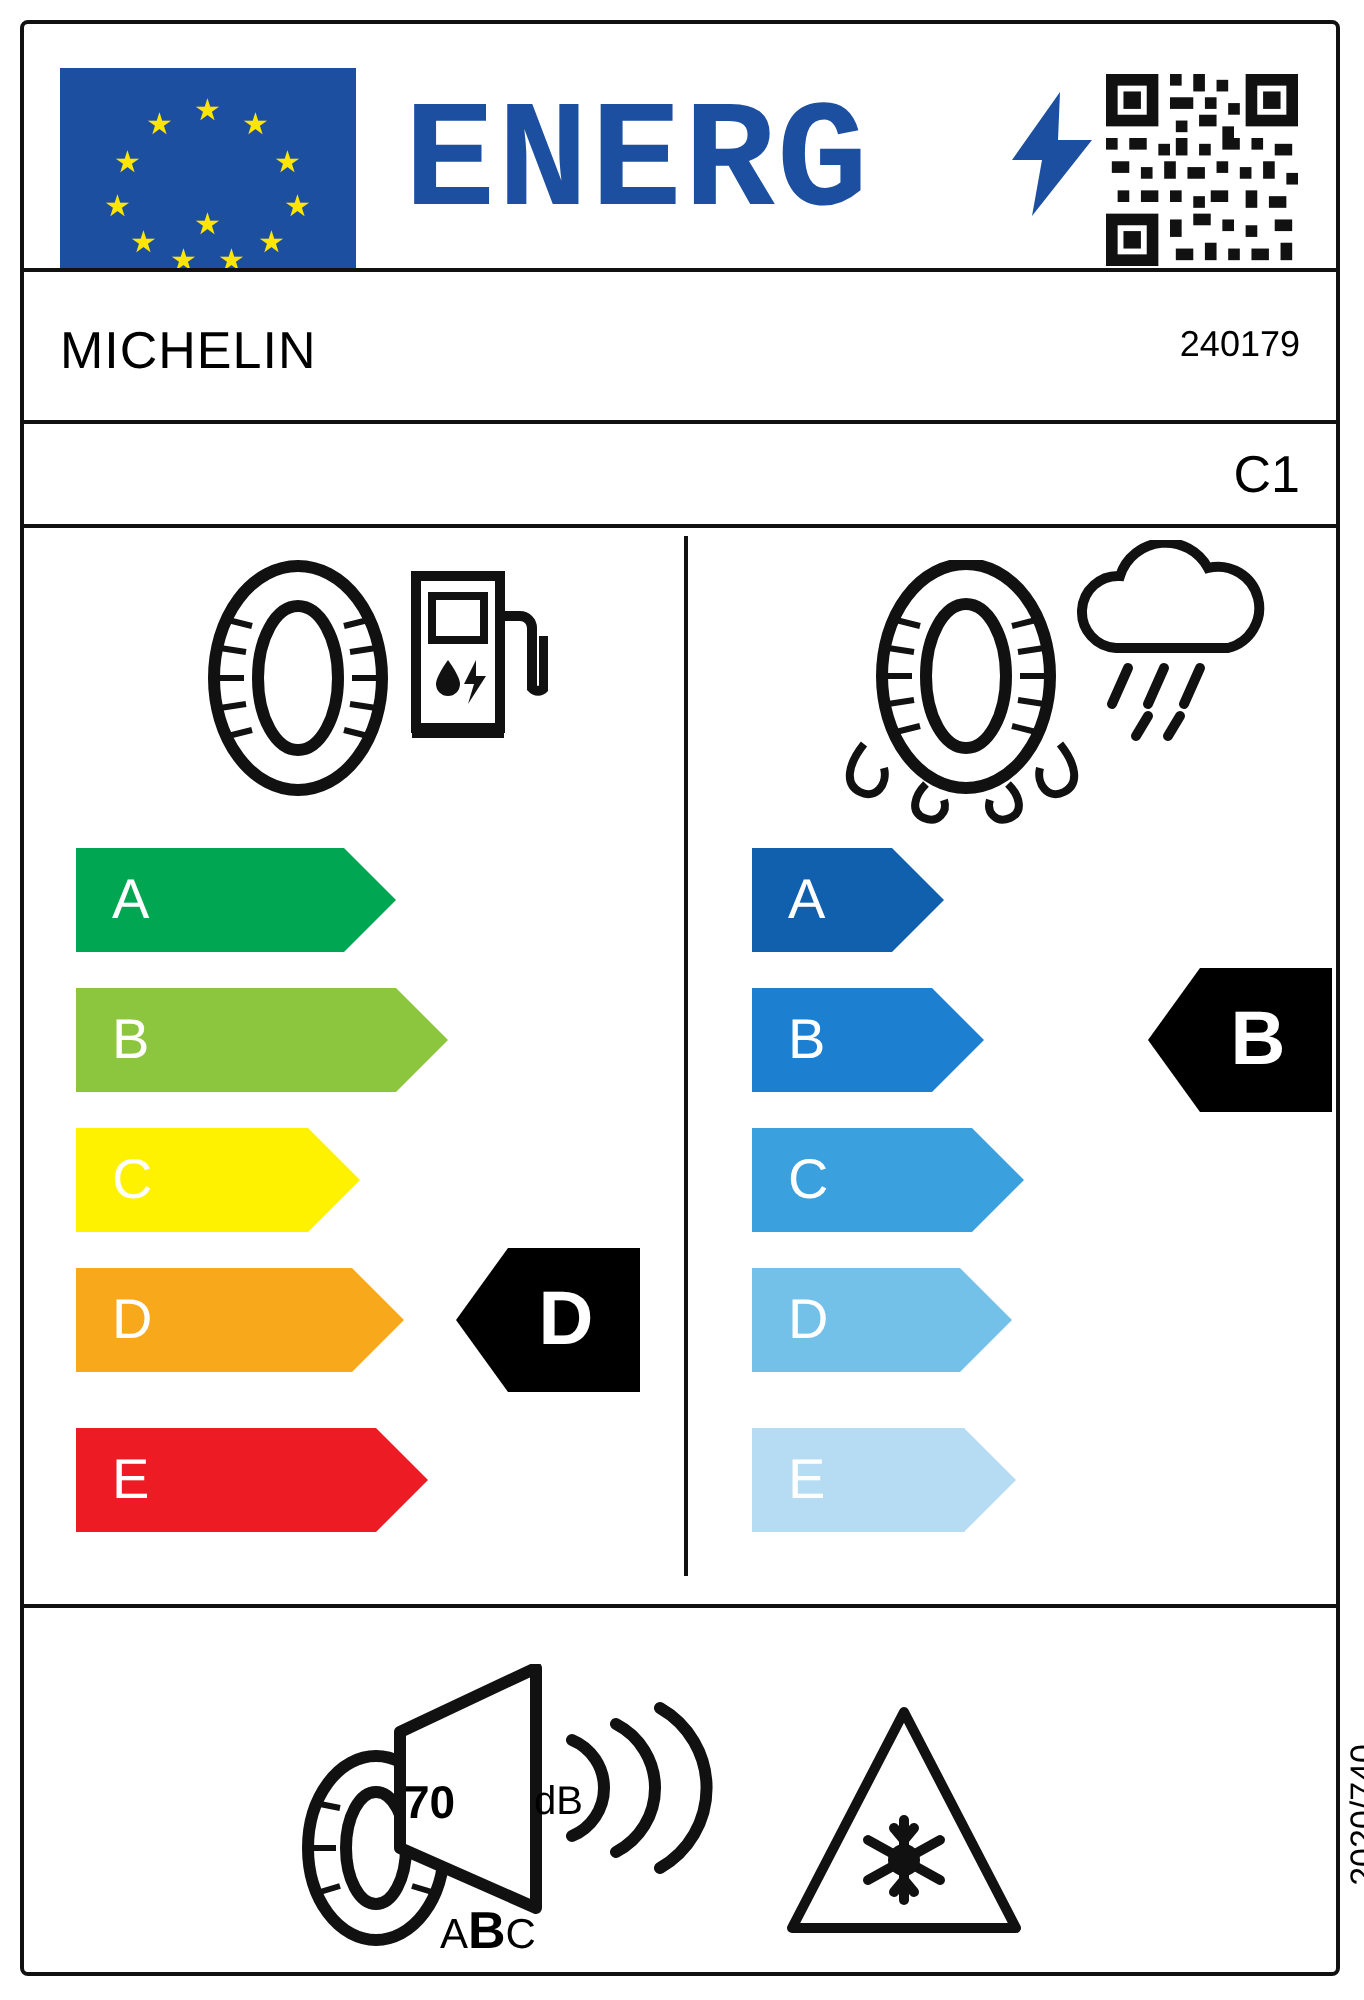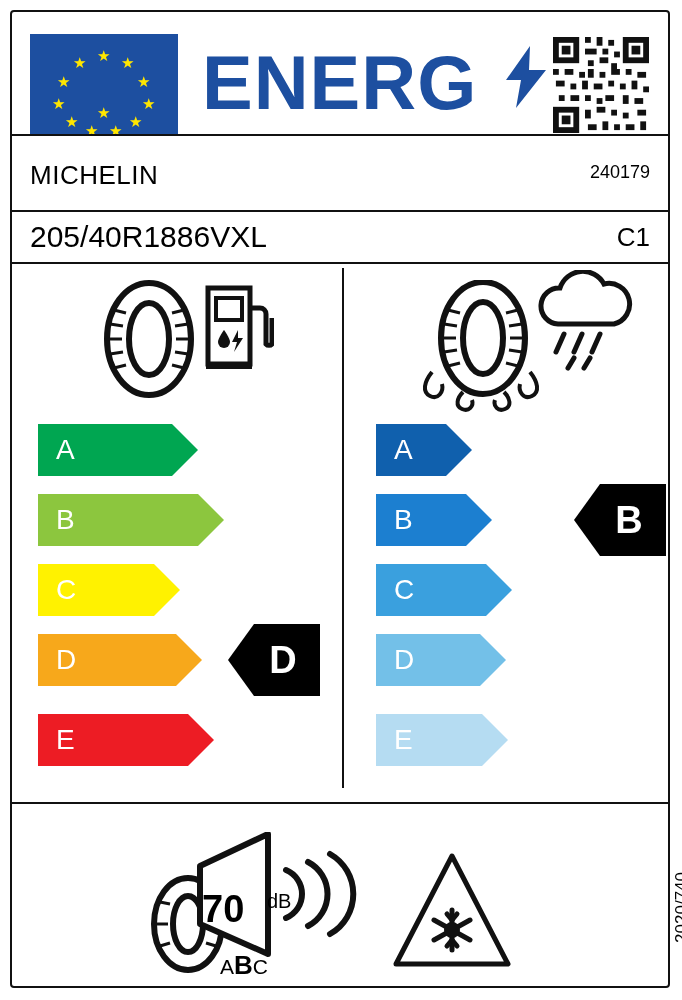--- a/index.html
+++ b/index.html
@@ -51,21 +51,21 @@
     line-height: 15px;
   }
   .energ-word {
     position: absolute;
     left: 190px;
     top: 27px;
     font-size: 76px;
     font-weight: bold;
     letter-spacing: 1px;
     color: #1d4fa0;
-    font-family: Liberation Sans, sans-serif;
+    font-family: Liberation Mono, monospace;
   }
   .bolt {
     position: absolute;
     left: 494px;
     top: 34px;
     width: 40px;
     height: 62px;
   }
   .qr {
     position: absolute;
@@ -159,21 +159,21 @@
 
   
   .pictogram { position: absolute; }
 
   
   .noise-block { position: absolute; left: 128px; top: 820px; }
   .noise-value {
     position: absolute;
     left: 190px;
     top: 876px;
-    font-size: 38px;
+    font-size: 23px;
     font-weight: bold;
   }
   .db-unit {
     position: absolute;
     left: 255px;
     top: 878px;
     font-size: 20px;
   }
   .noise-classes {
     position: absolute;
@@ -283,21 +283,20 @@
     </svg>
   </div>
 
   <div class="hr h1"></div>
 
   <div class="brand">MICHELIN</div>
   <div class="serial">240179</div>
 
   <div class="hr h2"></div>
 
-  <div class="tyre-size">205/40R1886VXL</div>
   <div class="class-code">C1</div>
 
   <div class="hr h3"></div>
 
   <div class="vline"></div>
 
   <svg class="pictogram" style="left:82px; top:268px; width:110px; height:118px;" viewBox="0 0 110 118">
     <ellipse cx="55" cy="59" rx="42" ry="56" fill="none" stroke="#111" stroke-width="6"></ellipse>
     <ellipse cx="55" cy="59" rx="20" ry="36" fill="none" stroke="#111" stroke-width="6"></ellipse>
     <g stroke="#111" stroke-width="3">

